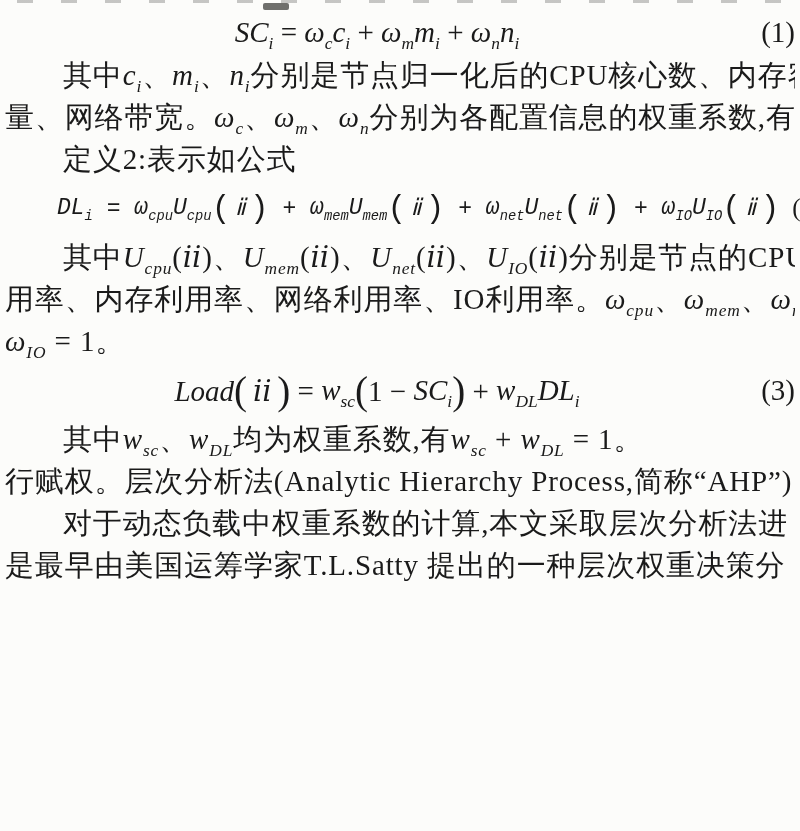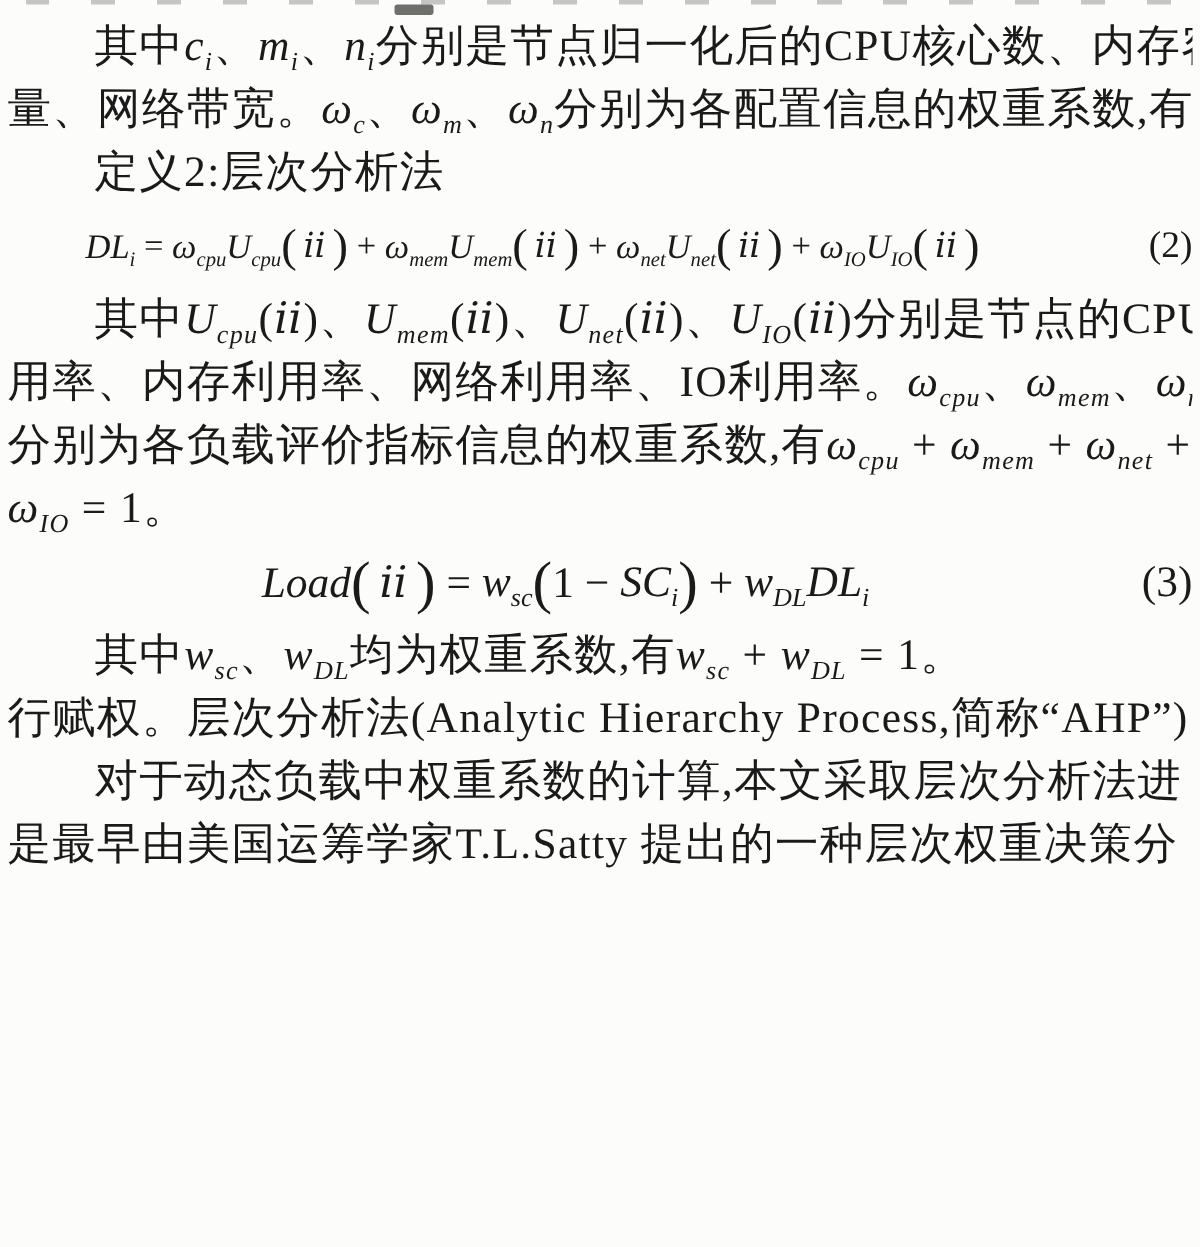--- a/index.html
+++ b/index.html
@@ -21,50 +21,53 @@
   }
   .tline.short{height:38px;line-height:38px;}
   .indent{padding-left:58px;}
   i{font-style:italic;}
   sub{font-size:.6em;line-height:0;}
   .eq-row{display:flex;align-items:center;font-size:29px;}
   .eq-row .eq-body{flex:1;text-align:center;white-space:nowrap;}
   .eq-row .eq-num{flex:0 0 46px;text-align:right;font-style:normal;}
   .eq-row.eq-1{height:44px;}
   .eq-row.eq-2{height:56px;}
-  .eq-row.eq-2 .eq-body{text-align:left;padding-left:52px;font-size:23px;}
+  .eq-row.eq-2 .eq-body{text-align:left;padding-left:52px;font-size:23px;font-family:Liberation Mono, monospace;}
   .eq-row.eq-2 .eq-num{flex:0 0 42px;font-size:25px;}
   .eq-row.eq-3{height:56px;}
   .bp{font-size:1.35em;font-style:normal;vertical-align:-0.08em;}
 </style>
 </head>
 <body>
 
 <div class="page">
 
   <div class="top-frag">
     <div class="dashes"></div>
     <div class="blob"></div>
   </div>
 
+  <div class="eq-row eq-1">
+    <span class="eq-body"><i>SC<sub>i</sub></i> = <i>ω<sub>c</sub></i><i>c<sub>i</sub></i> + <i>ω<sub>m</sub></i><i>m<sub>i</sub></i> + <i>ω<sub>n</sub></i><i>n<sub>i</sub></i></span>
+    <span class="eq-num">(1)</span>
+  </div>
 
   <div class="tline indent">其中<i>c<sub>i</sub></i>、<i>m<sub>i</sub></i>、<i>n<sub>i</sub></i>分别是节点归一化后的CPU核心数、内存容</div>
   <div class="tline">量、网络带宽。<i>ω<sub>c</sub></i>、<i>ω<sub>m</sub></i>、<i>ω<sub>n</sub></i>分别为各配置信息的权重系数,有</div>
 
-  <div class="tline indent">定义2:层次分析法</div>
+  <div class="tline indent">定义2:表示如公式</div>
 
 
   <div class="eq-row eq-2">
     <span class="eq-body"><i>DL<sub>i</sub></i> = <i>ω<sub>cpu</sub></i><i>U<sub>cpu</sub></i><span class="bp">(</span> <i>ⅱ</i> <span class="bp">)</span> + <i>ω<sub>mem</sub></i><i>U<sub>mem</sub></i><span class="bp">(</span> <i>ⅱ</i> <span class="bp">)</span> + <i>ω<sub>net</sub></i><i>U<sub>net</sub></i><span class="bp">(</span> <i>ⅱ</i> <span class="bp">)</span> + <i>ω<sub>IO</sub></i><i>U<sub>IO</sub></i><span class="bp">(</span> <i>ⅱ</i> <span class="bp">)</span></span>
     <span class="eq-num">(2)</span>
   </div>
 
   <div class="tline indent">其中<i>U<sub>cpu</sub></i>(<i>ⅱ</i>)、<i>U<sub>mem</sub></i>(<i>ⅱ</i>)、<i>U<sub>net</sub></i>(<i>ⅱ</i>)、<i>U<sub>IO</sub></i>(<i>ⅱ</i>)分别是节点的CPU利</div>
   <div class="tline">用率、内存利用率、网络利用率、IO利用率。<i>ω<sub>cpu</sub></i>、<i>ω<sub>mem</sub></i>、<i>ω<sub>net</sub></i>、 </div>
-  <div class="tline">分别为各负载评价指标信息的权重系数,有<i>ω<sub>cpu</sub></i> + <i>ω<sub>mem</sub></i> + <i>ω<sub>net</sub></i> +</div>
   <div class="tline"><i>ω<sub>IO</sub></i> = 1。</div>
 
 
   <div class="eq-row eq-3">
     <span class="eq-body"><i>Load</i><span class="bp">(</span> <i>ⅱ</i> <span class="bp">)</span> = <i>w<sub>sc</sub></i><span class="bp">(</span>1 − <i>SC<sub>i</sub></i><span class="bp">)</span> + <i>w<sub>DL</sub></i><i>DL<sub>i</sub></i></span>
     <span class="eq-num">(3)</span>
   </div>
 
   <div class="tline indent">其中<i>w<sub>sc</sub></i>、<i>w<sub>DL</sub></i>均为权重系数,有<i>w<sub>sc</sub></i> + <i>w<sub>DL</sub></i> = 1。</div>
 

